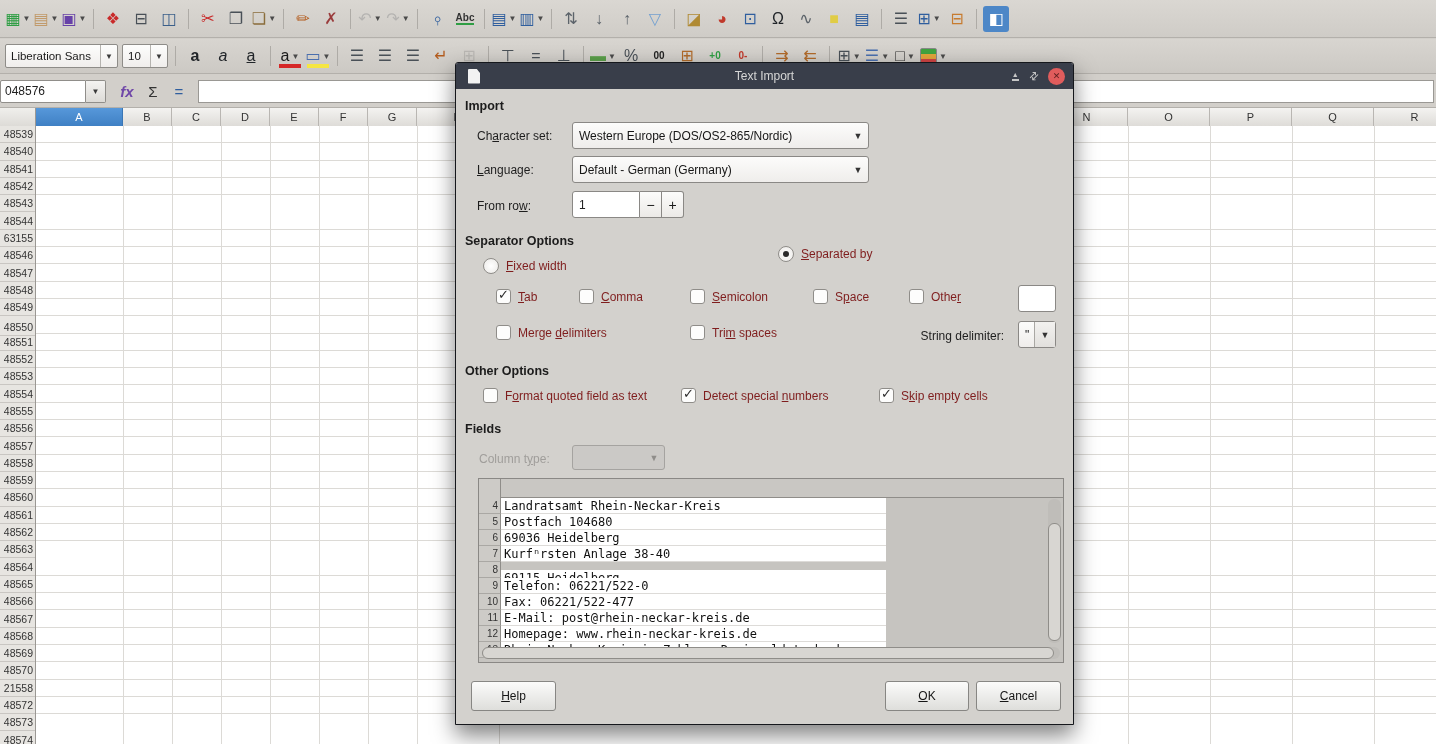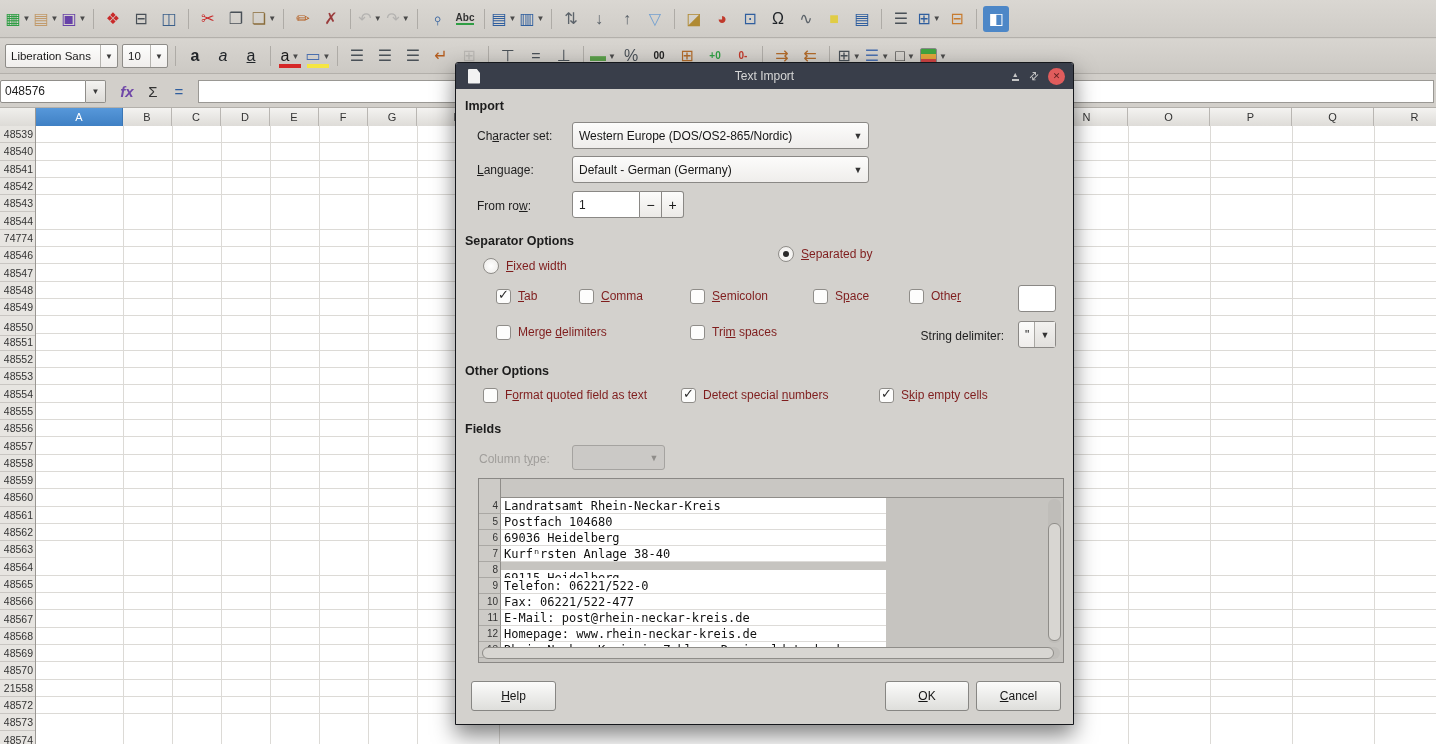--- a/index.html
+++ b/index.html
@@ -89,21 +89,21 @@
   .dcombo.disabled .varr{color:#8f8d8a;}
   .dcombo.split .varr{border-left:1px solid #a9a7a3;align-self:stretch;display:flex;
     align-items:center;justify-content:center;background:linear-gradient(#f2f1ef,#e2e0dd);}
   #spingroup{position:absolute;left:116px;top:128px;display:flex;}
   #spinfield{width:68px;height:27px;background:#fff;border:1px solid #8a8885;border-radius:3px 0 0 3px;
     box-sizing:border-box;display:flex;align-items:center;padding-left:6px;font-size:12px;}
   .spinbtn{width:22px;height:27px;background:linear-gradient(#fcfcfb,#eceae7);border:1px solid #8a8885;
     border-left:none;box-sizing:border-box;display:flex;align-items:center;justify-content:center;
     font-size:14px;color:#1a1a1a;}
   .spinbtn:last-child{border-radius:0 3px 3px 0;}
-  .cbitem{position:absolute;display:flex;align-items:flex-start;gap:7px;}
+  .cbitem{position:absolute;display:flex;align-items:center;gap:7px;}
   .cbbox{width:15px;height:15px;background:#fdfdfc;border:1px solid #8f8d89;border-radius:3px;
     box-sizing:border-box;position:relative;flex:0 0 15px;}
   .cbbox.on::after{content:"✓";position:absolute;left:1px;top:-3px;font-size:13px;font-weight:bold;color:#2b2b2b;}
   .rditem{position:absolute;display:flex;align-items:center;gap:7px;}
   .rdcirc{width:16px;height:16px;border-radius:50%;background:radial-gradient(#ffffff,#ebe9e6);
     border:1px solid #8f8d89;box-sizing:border-box;position:relative;flex:0 0 16px;}
   .rdcirc.on::after{content:"";position:absolute;left:4px;top:4px;width:6px;height:6px;
     border-radius:50%;background:#2b2b2b;}
   .cbtext{font-size:12px;color:#7f1d1d;white-space:nowrap;}
   #otherinput{position:absolute;left:562px;top:222px;width:38px;height:27px;background:#fff;
@@ -400,21 +400,21 @@
     <div class="colh" style="left: 1292px; width: 82px;">Q</div>
     <div class="colh" style="left: 1374px; width: 82px;">R</div>
   </div>
 <div id="rowheaders">
     <div class="rowh" style="top: 0px;">48539</div>
     <div class="rowh" style="top: 17.3px;">48540</div>
     <div class="rowh" style="top: 34.6px;">48541</div>
     <div class="rowh" style="top: 51.9px;">48542</div>
     <div class="rowh" style="top: 69.2px;">48543</div>
     <div class="rowh" style="top: 86.5px;">48544</div>
-    <div class="rowh" style="top: 103.8px;">74774</div>
+    <div class="rowh" style="top: 103.8px;">63155</div>
     <div class="rowh" style="top: 121.1px;">48546</div>
     <div class="rowh" style="top: 138.4px;">48547</div>
     <div class="rowh" style="top: 155.7px;">48548</div>
     <div class="rowh" style="top: 173px;">48549</div>
     <div class="rowh" style="top: 193px;">48550</div>
     <div class="rowh" style="top: 207.6px;">48551</div>
     <div class="rowh" style="top: 224.9px;">48552</div>
     <div class="rowh" style="top: 242.2px;">48553</div>
     <div class="rowh" style="top: 259.5px;">48554</div>
     <div class="rowh" style="top: 276.8px;">48555</div>

